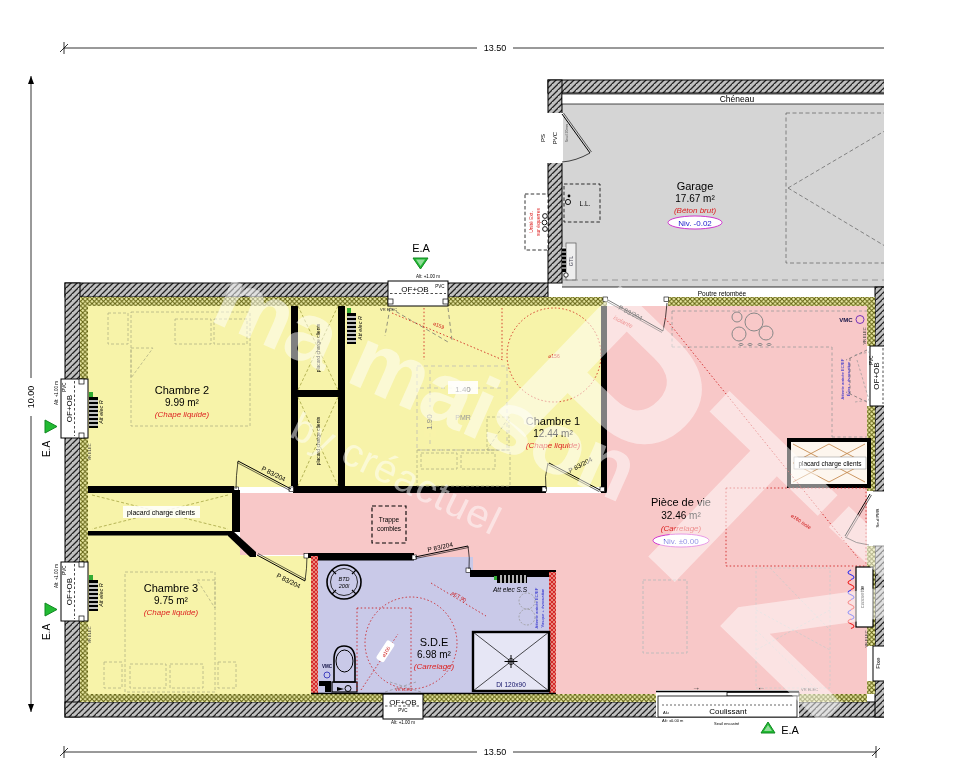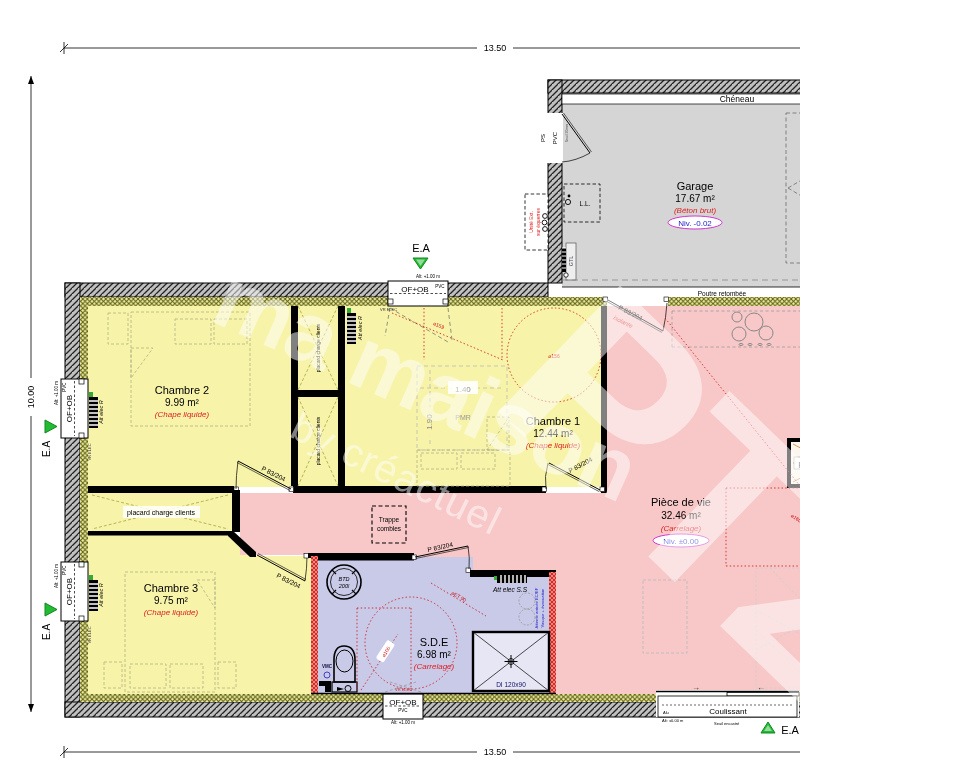--- a/index.html
+++ b/index.html
@@ -1,16 +1,16 @@
 <!DOCTYPE html>
 <html><head>
 <meta charset="utf-8">
 <style>
 html,body{margin:0;padding:0;background:#fff}
-#plan{position:relative;width:800px;height:784px;background:#f0abfc;font-family:"Liberation Sans",sans-serif;overflow:hidden}
+#plan{position:relative;width:884px;height:784px;background:#f0abfc;font-family:"Liberation Sans",sans-serif;overflow:hidden}
 text{font-family:"Liberation Sans",sans-serif}
 </style>
 </head>
 <body>
 <div id="plan">
 <svg width="980" height="784" viewBox="0 0 980 784">
 <defs>
 <pattern id="hatch" patternUnits="userSpaceOnUse" width="6" height="6">
   <rect width="6" height="6" fill="#c0c0c0"></rect>
   <path d="M-1,7 L7,-1 M-1,13 L13,-1" stroke="#222" stroke-width="1.3" fill="none"></path>

